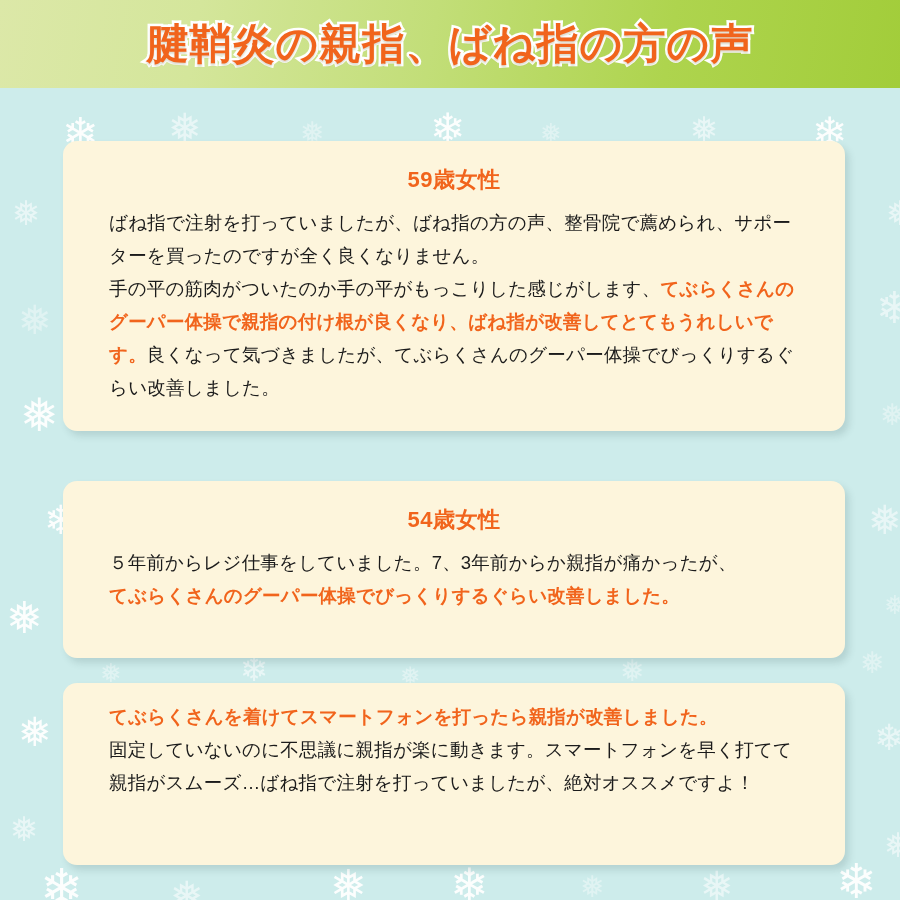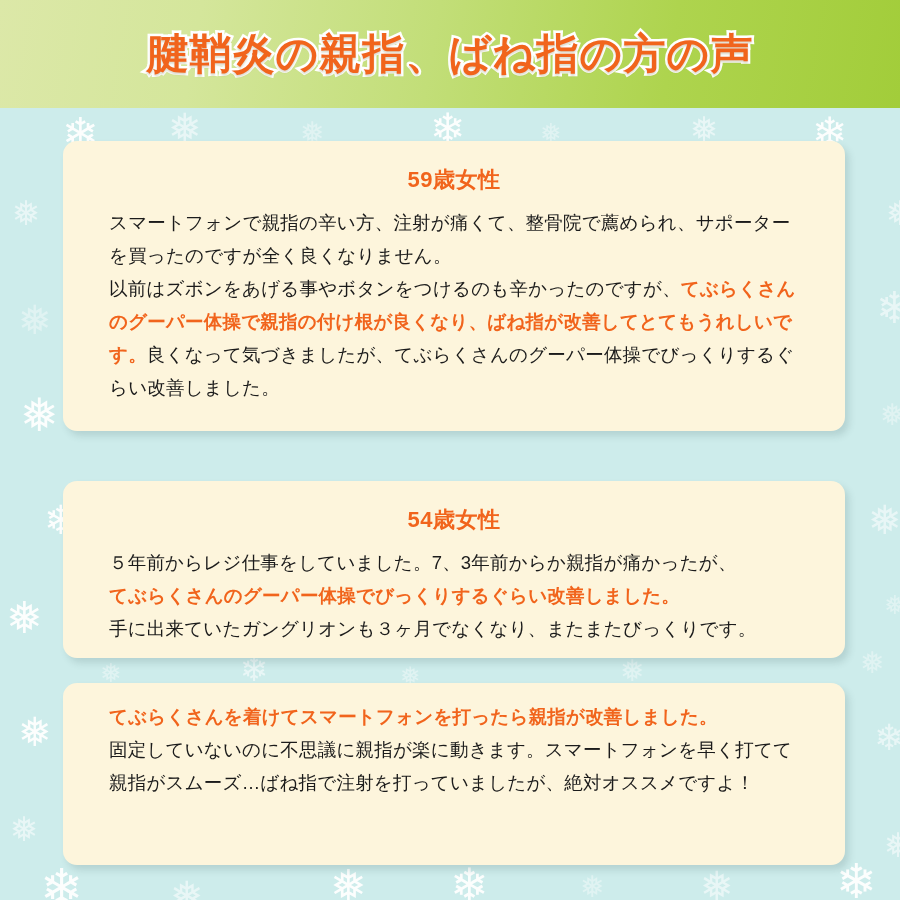--- a/index.html
+++ b/index.html
@@ -37,21 +37,21 @@
     opacity: .95;
   }
   .snow.soft { opacity: .55; }
   .snow.faint { opacity: .38; }
 
   
   #banner {
     position: absolute;
     top: 0; left: 0;
     width: 900px;
-    height: 108px;
+    height: 88px;
     background: linear-gradient(100deg, #dce8a8 0%, #d4e69b 22%, #c2de78 48%, #aed44e 74%, #a2cd3a 100%);
     z-index: 3;
     display: flex;
     align-items: center;
     justify-content: center;
   }
   #banner-title {
     font-size: 42px;
     font-weight: bold;
     color: #f1641c;
@@ -146,26 +146,26 @@
     </div>
 
   <div id="banner">
     <div id="banner-title">腱鞘炎の親指、ばね指の方の声</div>
   </div>
 
   <div id="cards">
 
     <div class="card" id="card-1">
       <div class="card-title">59歳女性</div>
-      <div class="card-body"><span>スマートフォンで親指の辛い方、注射が痛くて、整骨院で薦められ、サポーターを買ったのですが全く良くなりません。</span><br><span>以前はズボンをあげる事やボタンをつけるのも辛かったのですが、</span><span class="hl">てぶらくさんのグーパー体操で親指の付け根が良くなり、ばね指が改善してとてもうれしいです。</span><span>良くなって気づきましたが、てぶらくさんのグーパー体操でびっくりするぐらい改善しました。</span></div>
+      <div class="card-body"><span>ばね指で注射を打っていましたが、ばね指の方の声、整骨院で薦められ、サポーターを買ったのですが全く良くなりません。</span><br><span>手の平の筋肉がついたのか手の平がもっこりした感じがします、</span><span class="hl">てぶらくさんのグーパー体操で親指の付け根が良くなり、ばね指が改善してとてもうれしいです。</span><span>良くなって気づきましたが、てぶらくさんのグーパー体操でびっくりするぐらい改善しました。</span></div>
     </div>
 
     <div class="card" id="card-2">
       <div class="card-title">54歳女性</div>
-      <div class="card-body"><span>５年前からレジ仕事をしていました。7、3年前からか親指が痛かったが、</span><br><span class="hl">てぶらくさんのグーパー体操でびっくりするぐらい改善しました。</span><br><span>手に出来ていたガングリオンも３ヶ月でなくなり、またまたびっくりです。</span></div>
+      <div class="card-body"><span>５年前からレジ仕事をしていました。7、3年前からか親指が痛かったが、</span><br><span class="hl">てぶらくさんのグーパー体操でびっくりするぐらい改善しました。</span><br></div>
     </div>
 
     <div class="card" id="card-3">
       <div class="card-body"><span class="hl">てぶらくさんを着けてスマートフォンを打ったら親指が改善しました。</span><br><span>固定していないのに不思議に親指が楽に動きます。スマートフォンを早く打てて親指がスムーズ…ばね指で注射を打っていましたが、絶対オススメですよ！</span></div>
     </div>
 
   </div>
 </div>
 
 </body></html>

